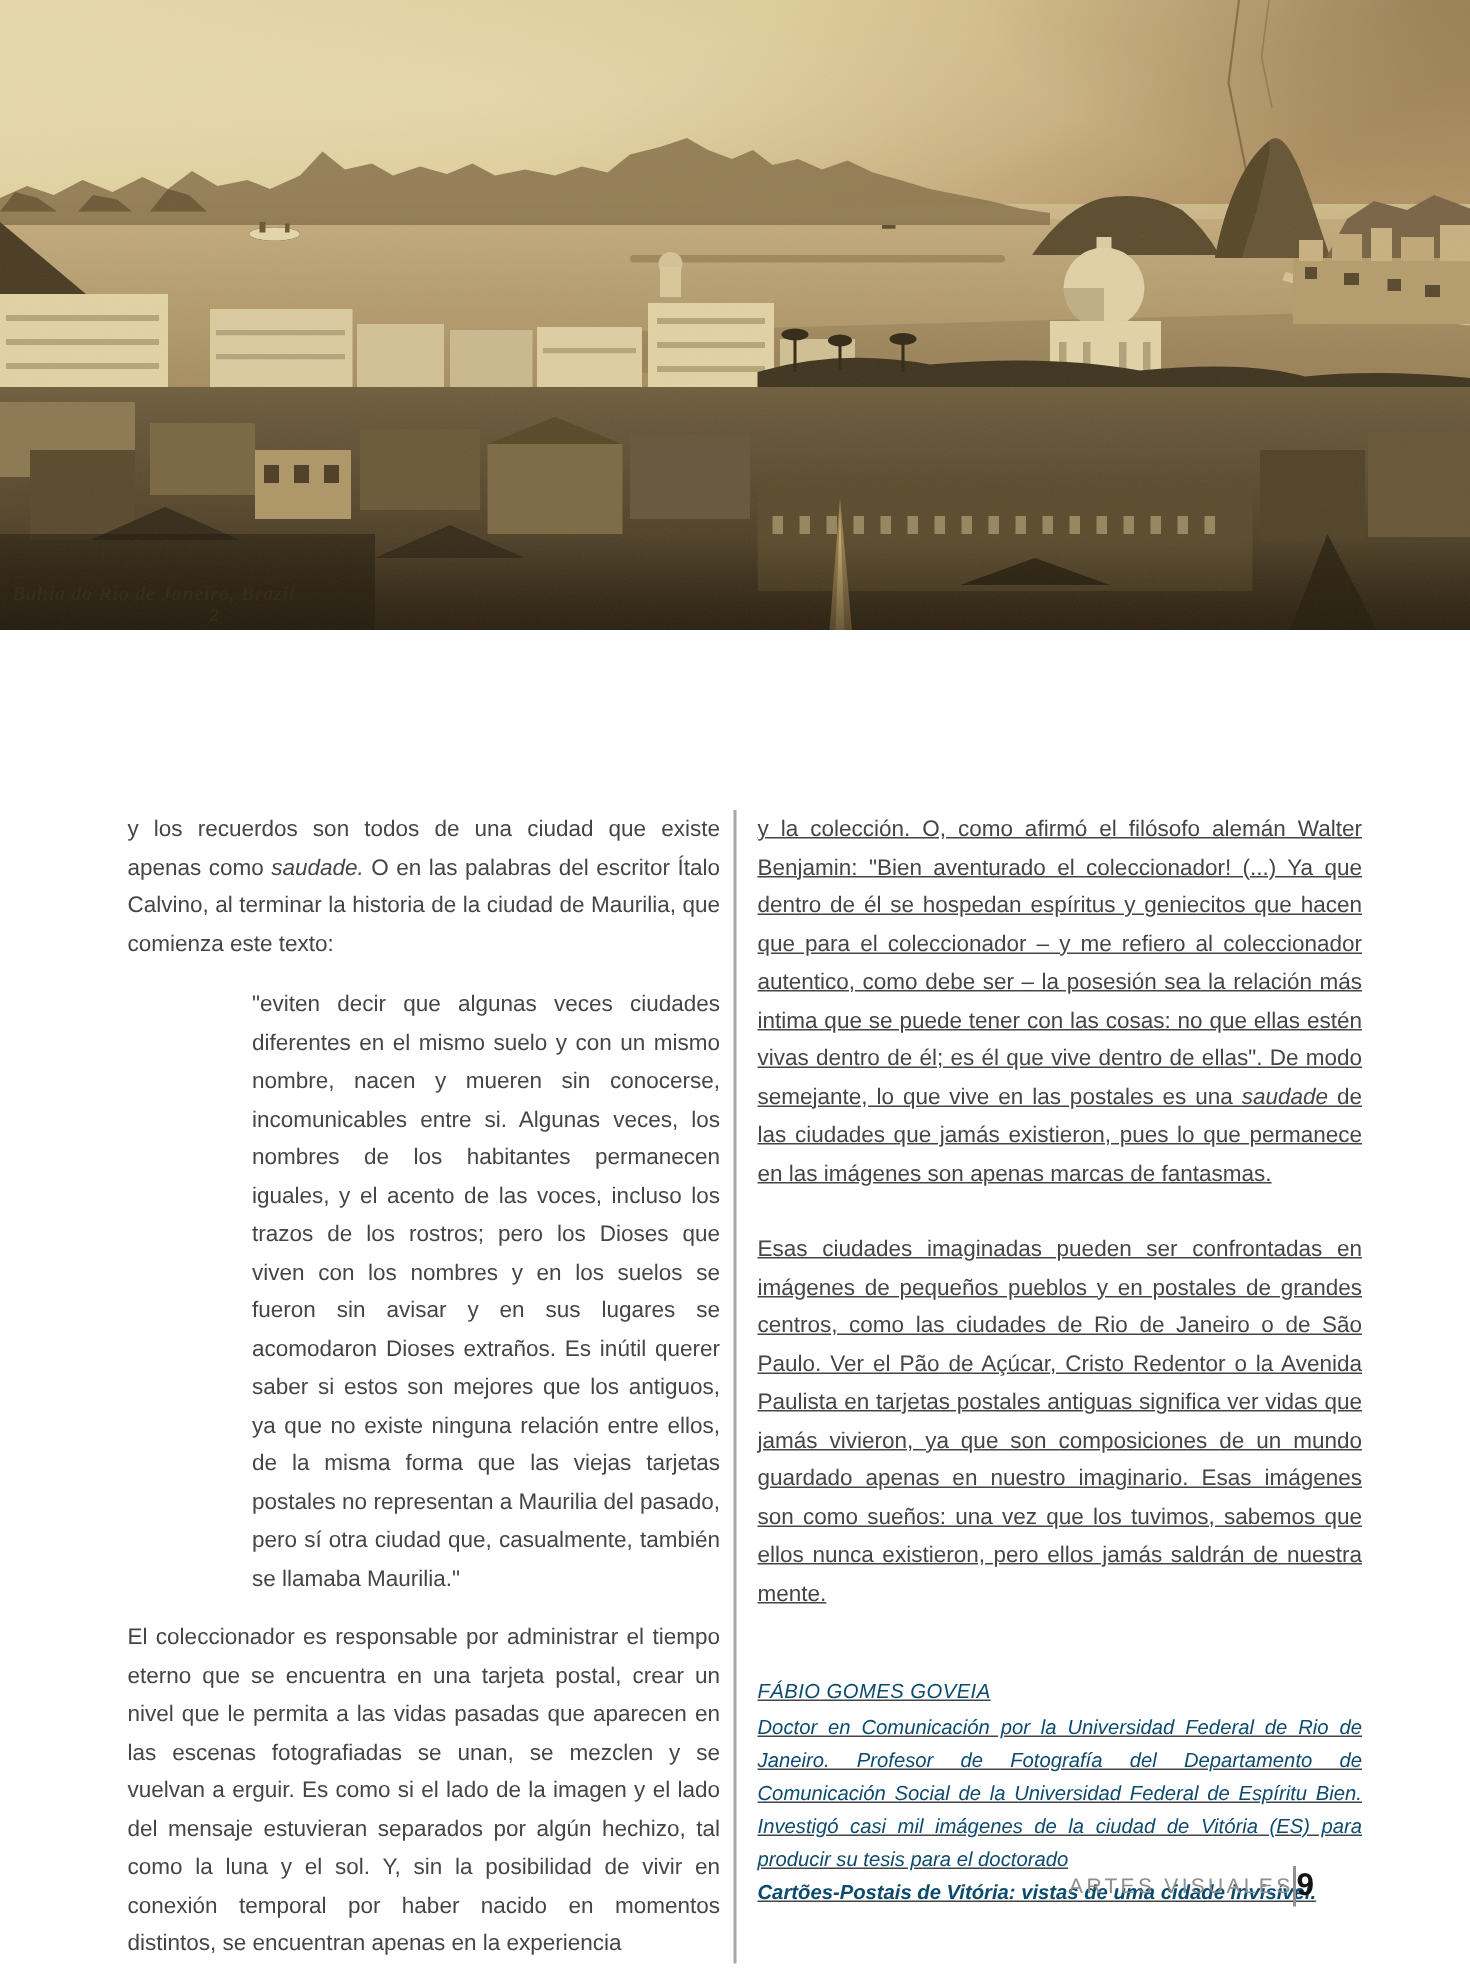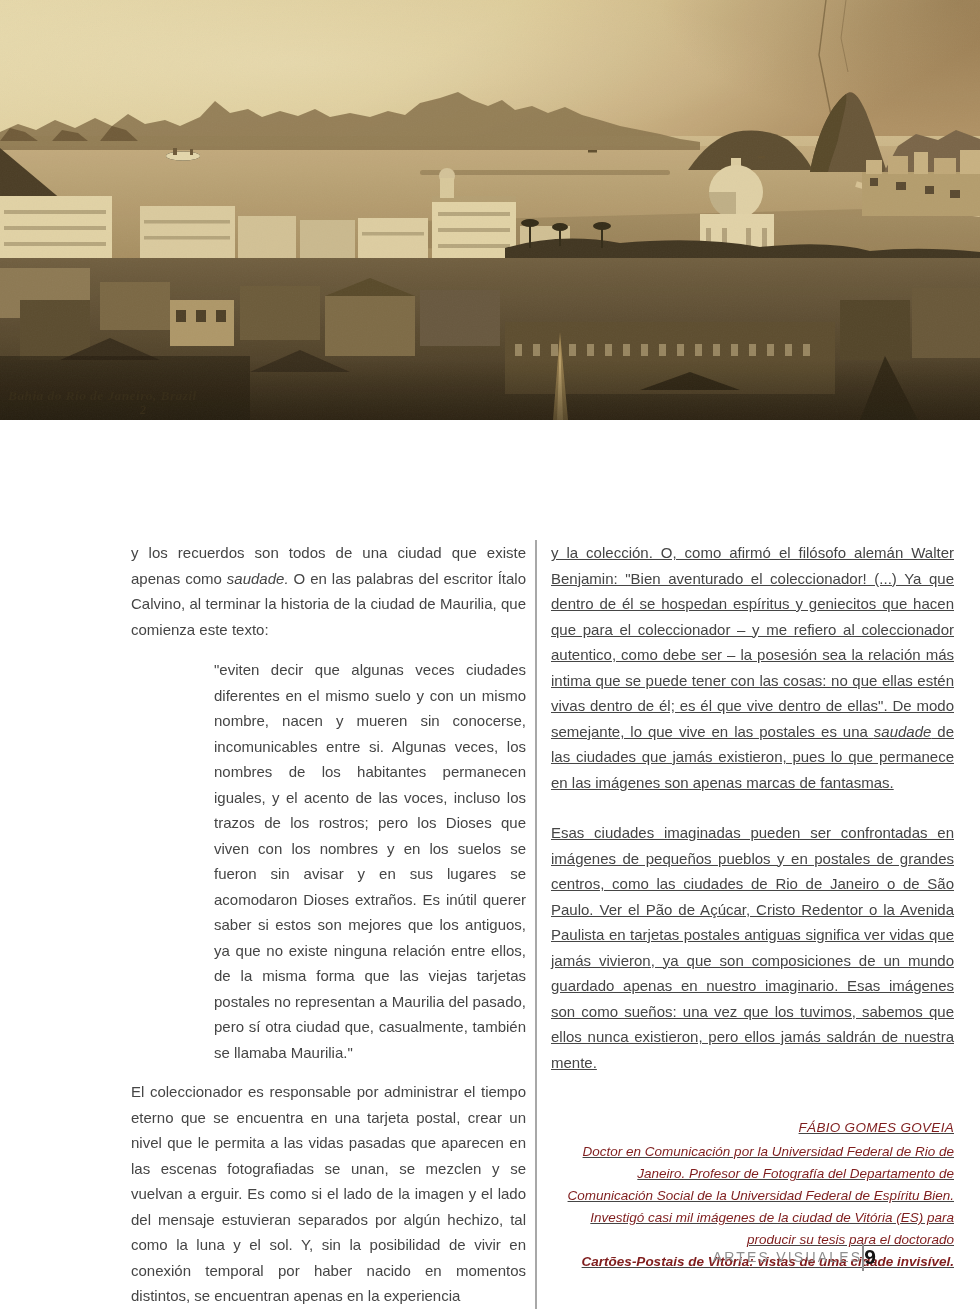--- a/index.html
+++ b/index.html
@@ -9,35 +9,35 @@
     background:#ffffff; overflow:hidden;
     font-family:"Liberation Sans", sans-serif;
   }
   
   .photo { position:absolute; top:0; left:0; width:980px; height:420px; }
   .photo svg { display:block; }
   .photo-caption { font-family:"Liberation Serif", serif; font-style:italic; font-weight:bold; letter-spacing:.4px; }
   
   .content {
     position:absolute; top:540px; left:85px; width:823px;
-    display:flex; align-items:flex-start;margin-left:46px;
+    display:flex; align-items:flex-start;
   }
   .col { font-size:15px; line-height:25.5px; color:#454545; text-align:justify; }
   .col-left  { width:395px; }
   .col-right { width:403px;text-decoration:underline; }
   .col-rule  { width:2px; background:#a8a8a8; align-self:stretch; margin:0 14px 0 9px; min-height:655px; }
   .para { margin:0; }
   .para + .para { margin-top:25px; }
   .quote {
     margin:15px 0 14px 83px; text-align:justify;
     font-size:15px; line-height:25.5px; color:#454545;
   }
   .it { font-style:italic; }
   
-  .bio { margin-top:42px; text-align:right; font-style:italic; color:#7f1d1d;
+  .bio { margin-top:42px; font-style:italic; color:#0c4a6e;
          font-size:13.5px; line-height:22px; }
   .bio-name { letter-spacing:.3px; margin-bottom:2px; }
   .bio-work { font-weight:bold; }
   
   .footer {
     position:absolute; top:1242px; right:104px; height:30px;
     display:flex; align-items:center; margin-left:28px;
   }
   .section-label { font-size:14px; letter-spacing:2.2px; color:#8e8e8e; }
   .footer-divider { width:2px; height:27px; background:#8f8f8f; }

